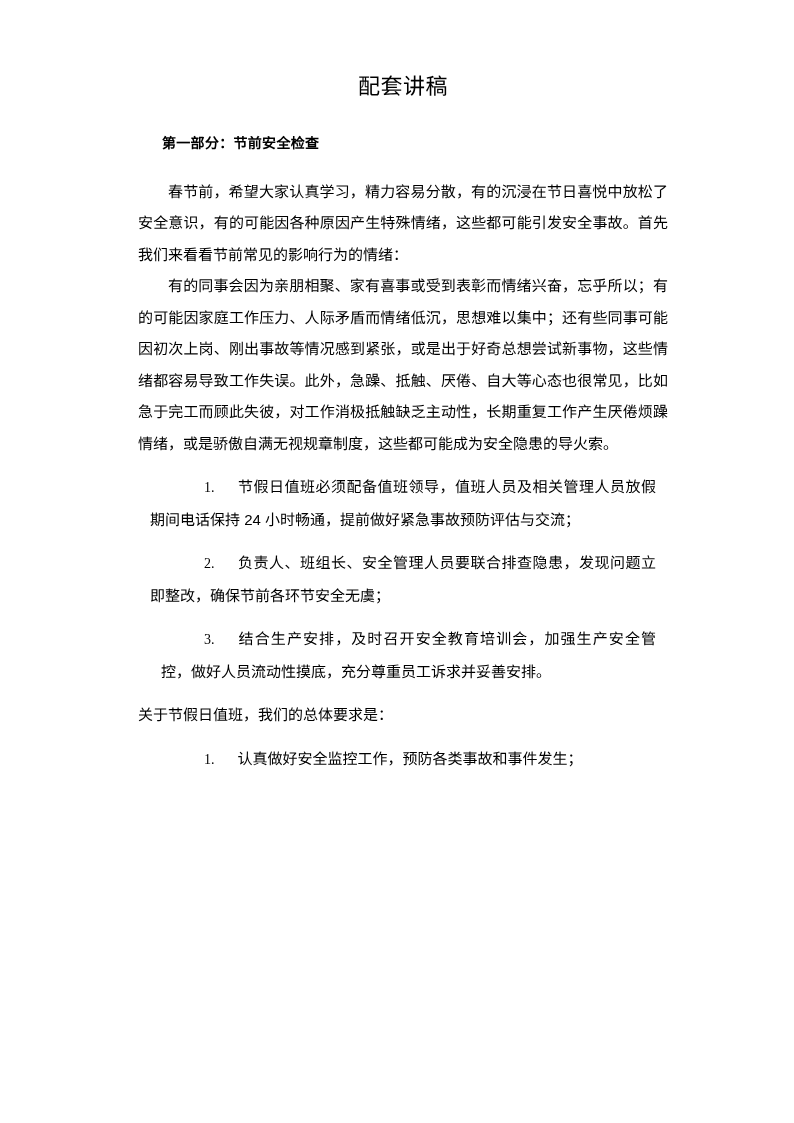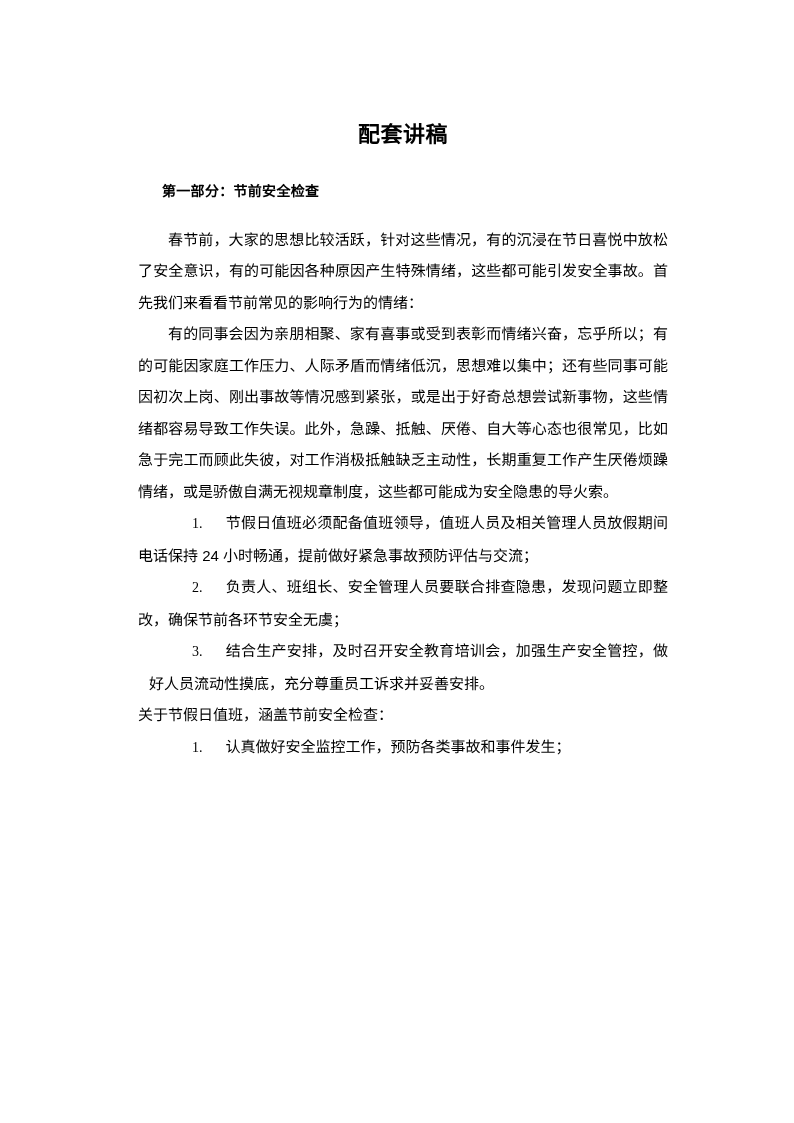--- a/index.html
+++ b/index.html
@@ -29,23 +29,23 @@
     position: absolute;
     left: 138px;
     top: 0;
     width: 530px;
   }
 
   .doc-title {
     font-size: 22px;
     line-height: 30px;
     text-align: center;
-    font-weight: bold;
+    font-weight: normal;
     margin: 0;
-    padding-top: 120px;
+    padding-top: 72px;
     padding-bottom: 10px;
     letter-spacing: 0.5px;
     font-family: "Liberation Sans", "DejaVu Sans", sans-serif;
   }
 
   .para {
     font-size: 15px;
     line-height: 31.5px;
     text-align: justify;
     text-justify: inter-ideograph;
@@ -81,21 +81,21 @@
     padding: 0;
     list-style: none;
   }
   .num-item {
     font-size: 15px;
     line-height: 31.5px;
     text-align: justify;
     text-justify: inter-ideograph;
     text-indent: 54px;
     word-break: break-all;
-    margin: 0;
+    margin: 12px;
   }
   .num-item .marker {
     font-family: "Liberation Serif", "DejaVu Serif", serif;
     font-size: 14px;
     padding-right: 23px;
   }
   .num-item.wrap-pad {
     padding-left: 11px;
     text-indent: 43px;
   }
@@ -106,31 +106,31 @@
 <div class="page">
   <div class="content">
 
     <h1 class="doc-title">配套讲稿</h1>
 
 
 
 
     <p class="section-heading">第一部分：节前安全检查</p>
 
-    <p class="para indent2">春节前，大家的思想比较活跃，针对这些情况，有的沉浸在节日喜悦中放松了安全意识，有的可能因各种原因产生特殊情绪，这些都可能引发安全事故。首先我们来看看节前常见的影响行为的情绪：</p>
+    <p class="para indent2">春节前，希望大家认真学习，精力容易分散，有的沉浸在节日喜悦中放松了安全意识，有的可能因各种原因产生特殊情绪，这些都可能引发安全事故。首先我们来看看节前常见的影响行为的情绪：</p>
 
     <p class="para indent2">有的同事会因为亲朋相聚、家有喜事或受到表彰而情绪兴奋，忘乎所以；有的可能因家庭工作压力、人际矛盾而情绪低沉，思想难以集中；还有些同事可能因初次上岗、刚出事故等情况感到紧张，或是出于好奇总想尝试新事物，这些情绪都容易导致工作失误。此外，急躁、抵触、厌倦、自大等心态也很常见，比如急于完工而顾此失彼，对工作消极抵触缺乏主动性，长期重复工作产生厌倦烦躁情绪，或是骄傲自满无视规章制度，这些都可能成为安全隐患的导火索。</p>
 
 
     <ol class="num-list">
       <li class="num-item"><span class="marker">1.</span><span>节假日值班必须配备值班领导，值班人员及相关管理人员放假期间电话保持 24 小时畅通，提前做好紧急事故预防评估与交流；</span></li>
       <li class="num-item"><span class="marker">2.</span><span>负责人、班组长、安全管理人员要联合排查隐患，发现问题立即整改，确保节前各环节安全无虞；</span></li>
       <li class="num-item wrap-pad"><span class="marker">3.</span><span>结合生产安排，及时召开安全教育培训会，加强生产安全管控，做好人员流动性摸底，充分尊重员工诉求并妥善安排。</span></li>
     </ol>
 
-    <p class="para noindent">关于节假日值班，涵盖节前安全检查：</p>
+    <p class="para noindent">关于节假日值班，我们的总体要求是：</p>
 
     <ol class="num-list">
       <li class="num-item"><span class="marker">1.</span><span>认真做好安全监控工作，预防各类事故和事件发生；</span></li>
     </ol>
 
   </div>
 </div>
 
 </body></html>

